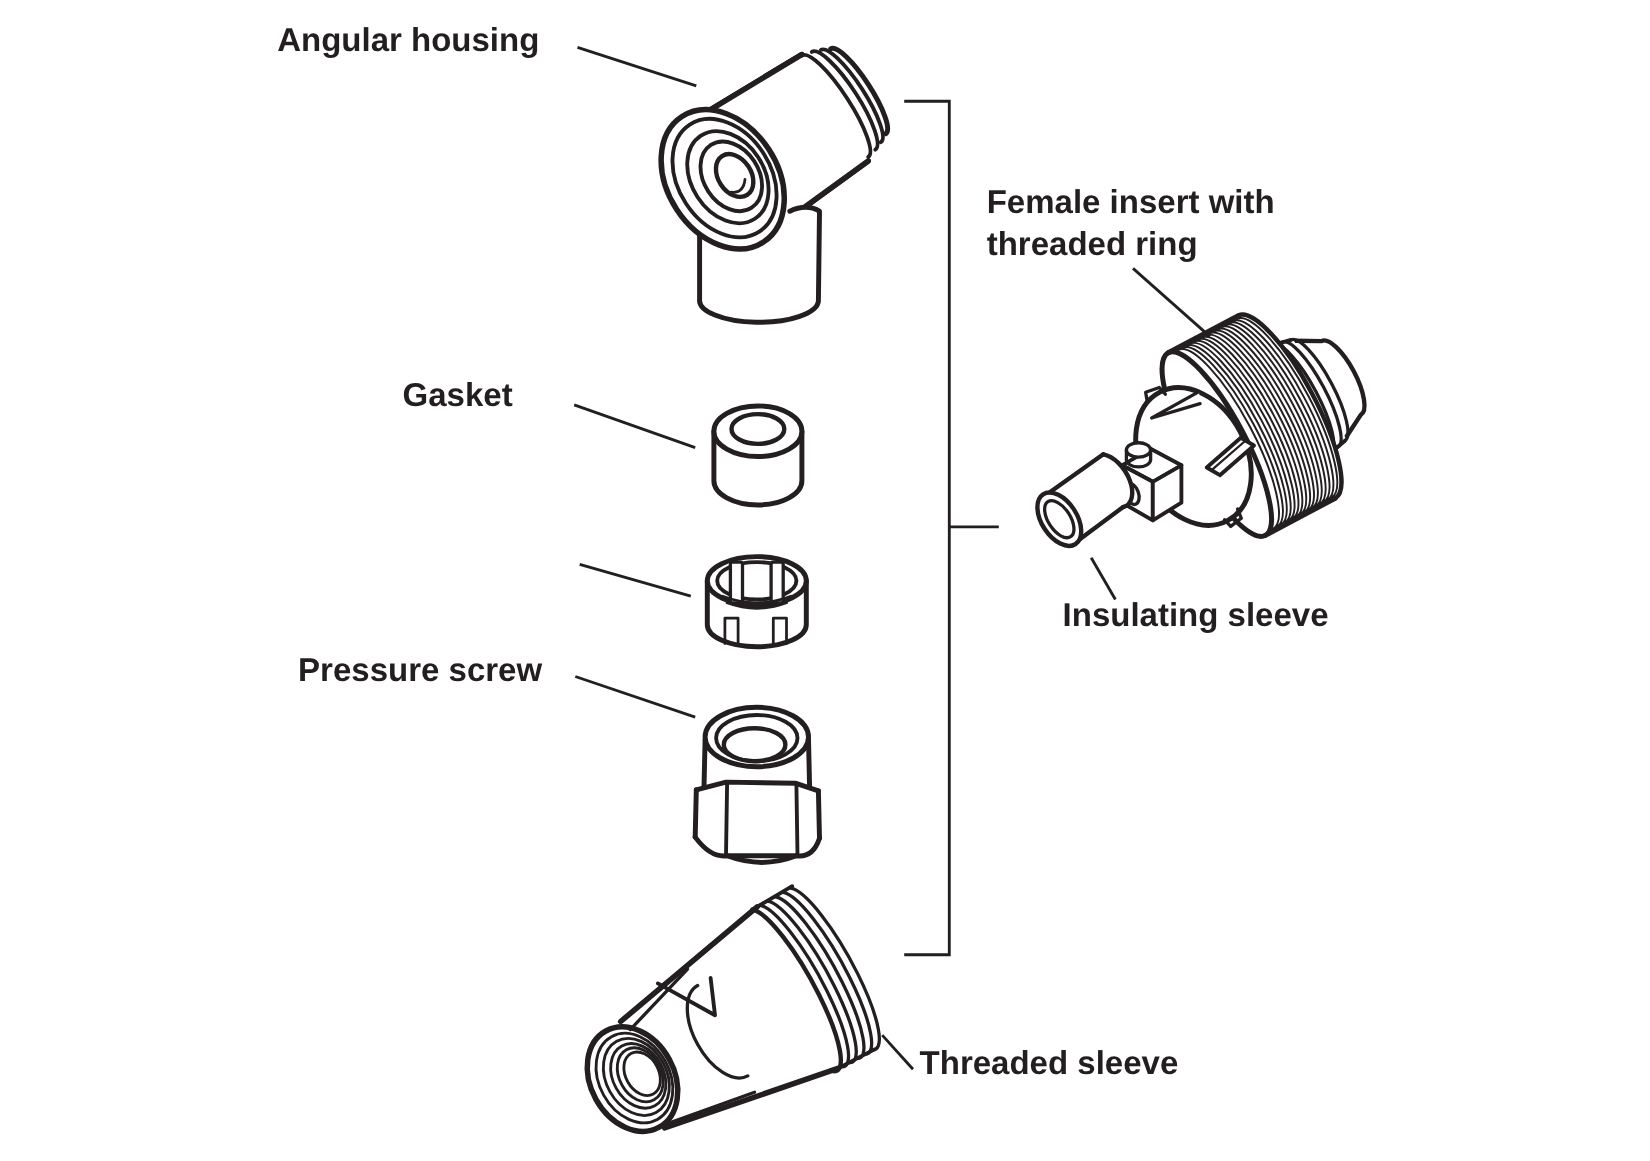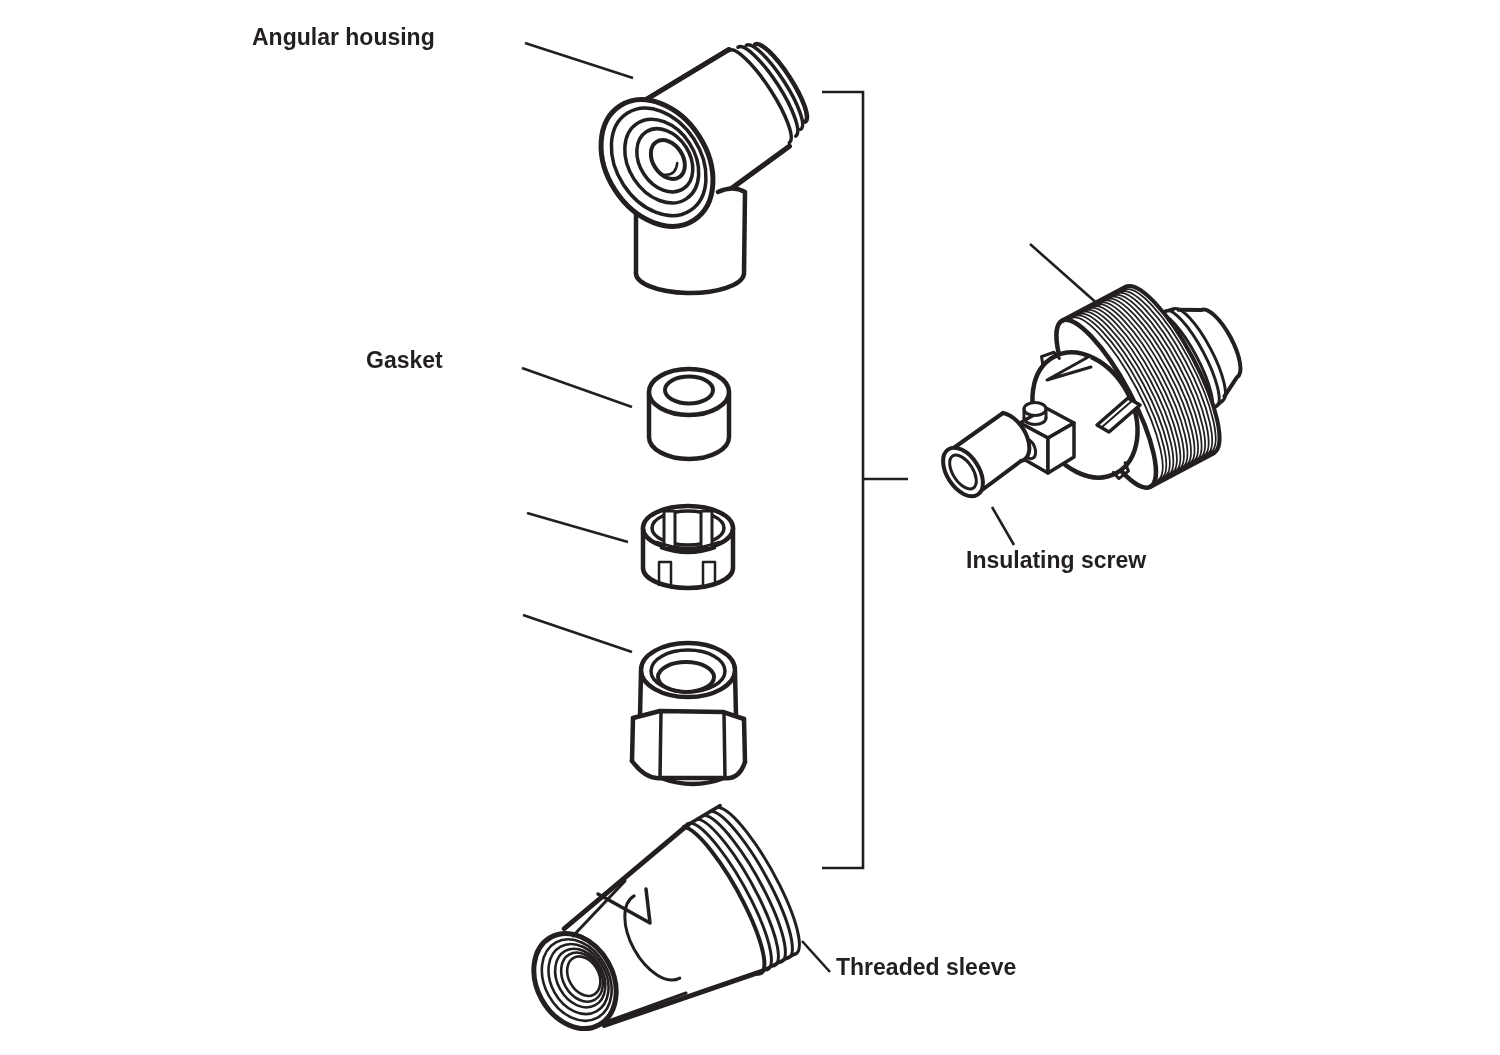--- a/index.html
+++ b/index.html
@@ -4,21 +4,21 @@
 <style>
   :root { --ink:#231f20; }
   html,body { margin:0; padding:0; }
   body { background:#ffffff; font-family:"Liberation Sans", sans-serif; }
   #stage {
     position:relative; width:1500px; height:1055px; background:#ffffff;
     overflow:hidden;
   }
   #art { position:absolute; left:0; top:0; color:var(--ink); }
   .label {
-    position:absolute; font-size:23px; font-weight:700; line-height:38px;
+    position:absolute; font-size:30px; font-weight:700; line-height:38px;
     color:var(--ink); white-space:nowrap;
   }
   .fw { fill:#ffffff; }
 </style>
 </head>
 <body style="background: rgb(255, 255, 255);">
 
 <div id="stage">
 
   <svg id="art" width="1500" height="1055" viewBox="0 0 1500 1055">
@@ -166,19 +166,24 @@
       </g>
 
     </g>
   </svg>
 
   <div class="label" style="left:252px; top:18px;">Angular housing</div>
 
   <div class="label" style="left:366px; top:341px;">Gasket</div>
 
 
+  <div class="label" style="left:271px; top:591px;">Pressure screw</div>
 
+  <div class="label" style="left:897px; top:166px;">
+    <span style="display:block">Female insert with</span>
+    <span style="display:block">threaded ring</span>
+  </div>
 
-  <div class="label" style="left:966px; top:541px;">Insulating screw</div>
+  <div class="label" style="left:966px; top:541px;">Insulating sleeve</div>
 
   <div class="label" style="left:836px; top:948px;text-align:center;">Threaded sleeve</div>
 
 </div>
 
 </body></html>

